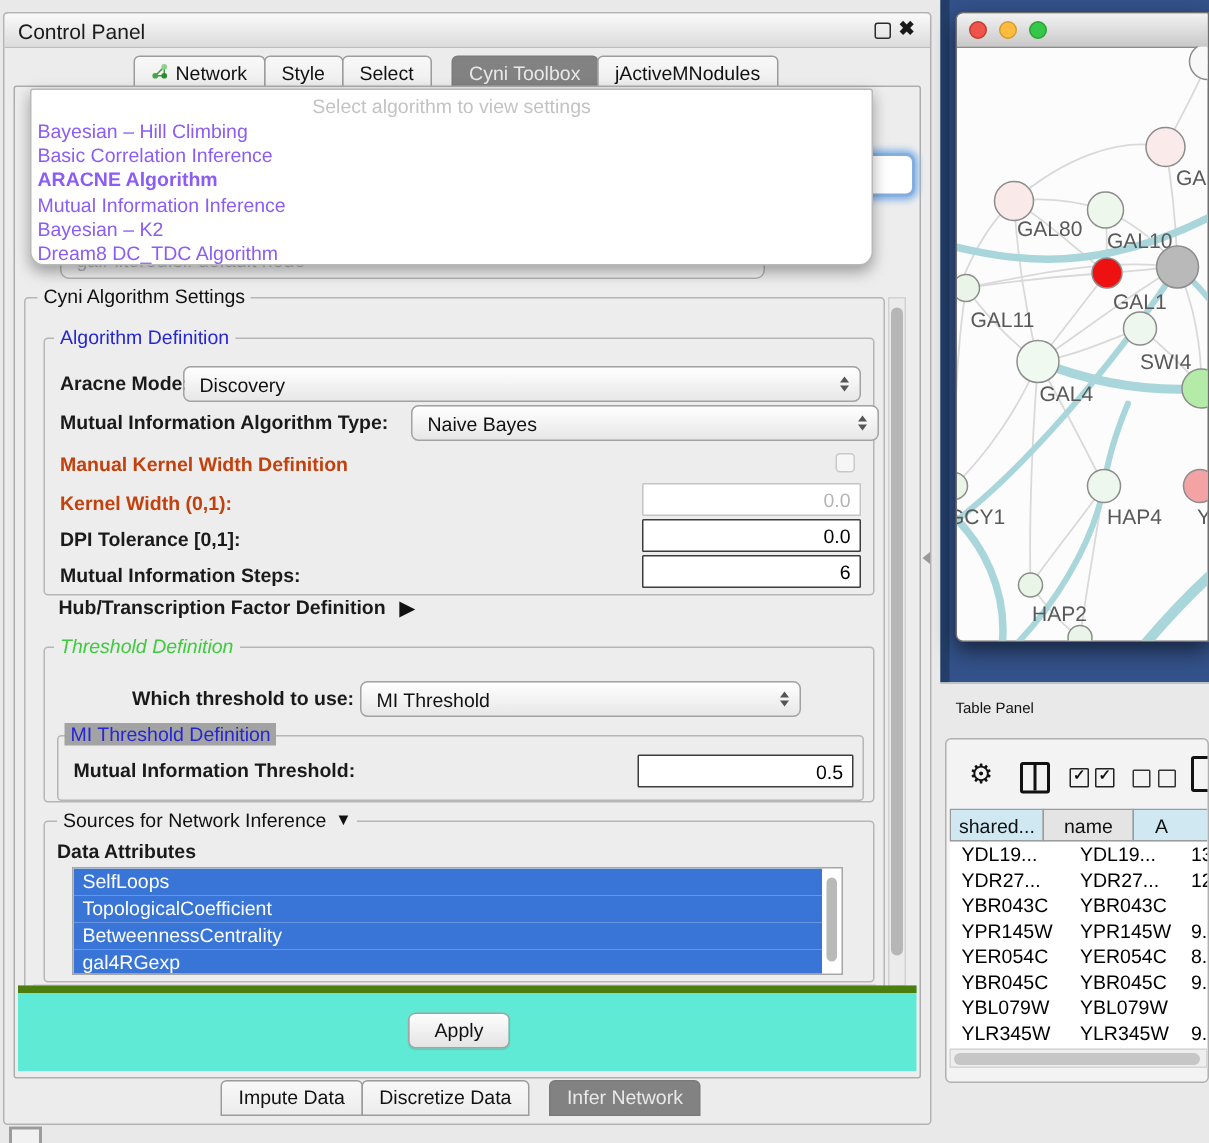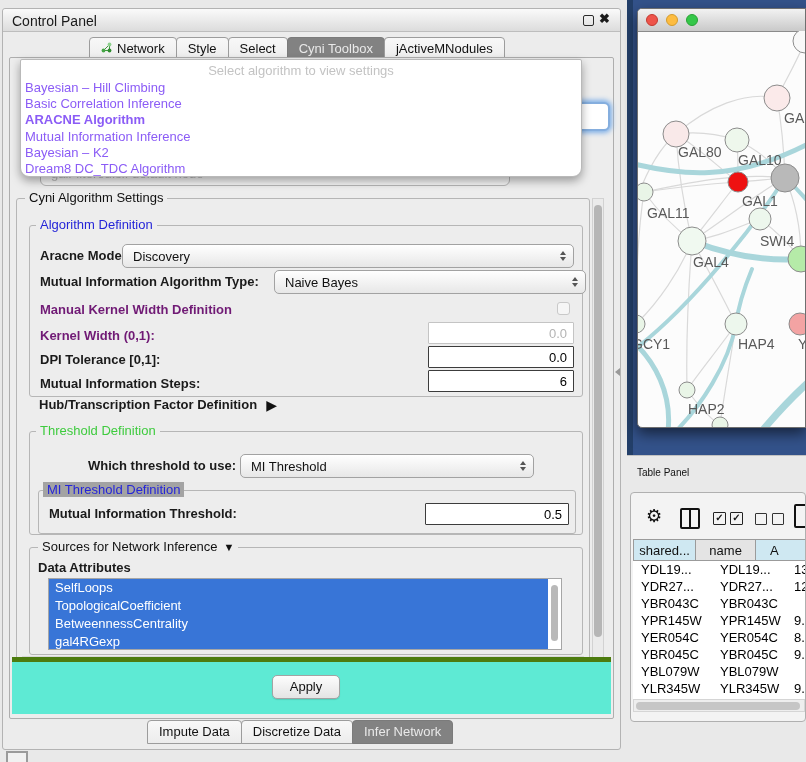--- a/index.html
+++ b/index.html
@@ -10,44 +10,44 @@
   #cp{left:2px;top:8px;width:617px;height:740px;background:#ececec;border:1px solid #b3b3b3;border-radius:3px;}
   .cp-title{left:0;top:0;width:617px;height:22px;background:linear-gradient(#fafafa,#dcdcdc);border-bottom:1px solid #bdbdbd;border-radius:3px 3px 0 0;}
   .cp-title-text{left:9px;top:4px;font-size:14px;color:#1a1a1a;}
   .float-btn{left:580px;top:6px;width:9px;height:9px;border:1.5px solid #2b2b2b;border-radius:2px;background:transparent;}
   .close-btn{left:596px;top:2px;font-size:13px;font-weight:bold;color:#1a1a1a;}
   
   .tabrow{left:86px;top:28px;display:flex;}
   .tab{display:flex;align-items:center;gap:5px;padding:3px 11px 4px;font-size:13px;
        background:linear-gradient(#f8f8f8,#ececec);border:1px solid #9c9c9c;margin-right:-1px;
        border-radius:4px 4px 0 0;color:#111;white-space:nowrap;}
-  .tab.sel{background:#828282;color:#e9e9e9;border-color:#7b7b7b;}
+  .tab.sel{background:#828282;color:#e9e9e9;border-color:#7b7b7b;margin-left:14px;}
   
   #cpanel{left:6px;top:48px;width:603px;height:660px;background:#ededed;border:1px solid #aeaeae;border-radius:2px;}
   
   .combo-focus{left:538px;top:44px;width:58px;height:25px;background:#fff;border:2px solid #85aede;border-radius:6px;box-shadow:0 0 5px 2px #7fb0e8;z-index:1;}
   .combo-ghost{left:30px;top:102px;width:470px;height:26px;background:#f5f5f5;border:1px solid #b5b5b5;border-radius:6px;z-index:1;
                font-size:13px;color:#b9b9b9;line-height:26px;padding-left:10px;box-sizing:border-box;overflow:hidden;}
   
   .popup{left:10px;top:1px;width:560px;height:116px;background:#fff;border:1px solid #b9b9b9;
          border-radius:2px 2px 9px 9px;box-shadow:0 4px 10px rgba(0,0,0,.35);z-index:5;overflow:hidden;}
   .dd-ph{text-align:center;font-size:13px;color:#c3c3c3;padding-top:3px;height:17px;}
   .dd-item{font-size:13px;line-height:16.2px;padding-left:4px;color:#8b5cf6;white-space:nowrap;}
   .dd-item.bold{font-weight:bold;}
   
   .v-scroll{left:582px;top:140px;width:12px;height:460px;background:#ebebeb;border:1px solid #d2d2d2;box-sizing:border-box;}
   .v-thumb{left:1px;top:6px;width:8px;height:432px;background:#b6b6b6;border-radius:4px;}
   .h-scroll{left:12px;top:598px;width:562px;height:10px;background:#efefef;border:1px solid #d8d8d8;box-sizing:border-box;}
   .h-thumb{left:1px;top:0.5px;width:556px;height:7px;background:#c6c6c6;border-radius:4px;}
   
   .group{border:1px solid #b6b6b6;border-radius:3px;}
   .gtitle{position:absolute;top:-9px;left:8px;background:#ededed;padding:0 4px;font-size:13px;white-space:nowrap;}
-  .blue{color:#2525d8;} .green{color:#3ecb3e;}
+  .blue{color:#2525d8;} .green{color:#3ecb3e;font-style:italic;}
   .lbl{font-size:13px;font-weight:bold;color:#1a1a1a;white-space:nowrap;}
-  .lbl.dis{color:#701a75;}
+  .lbl.dis{color:#c2410c;}
   .combo{border:1px solid #a2a2a2;border-radius:5px;background:linear-gradient(#ffffff,#e7e7e7);
          font-size:13px;color:#111;display:flex;align-items:center;padding-left:10px;box-sizing:border-box;}
   .stepper{position:absolute;right:7px;top:50%;transform:translateY(-50%);display:flex;flex-direction:column;gap:2px;}
   .tri-up{width:0;height:0;border-left:3.5px solid transparent;border-right:3.5px solid transparent;border-bottom:4.5px solid #555;}
   .tri-dn{width:0;height:0;border-left:3.5px solid transparent;border-right:3.5px solid transparent;border-top:4.5px solid #555;}
   input.field{position:absolute;background:#fff;font-size:13px;text-align:right;padding:0 6px;margin:0;
         border:1.5px solid #3c3c3c;border-radius:1px;font-family:"Liberation Sans",sans-serif;box-sizing:border-box;color:#000;}
   input.field.dis{border:1px solid #c4c4c4;color:#b4b4b4;}
   .cbx{width:13px;height:13px;border:1px solid #c9c9c9;background:#f6f6f6;border-radius:3px;box-sizing:border-box;}
   .disc{font-size:12px;color:#111;}

